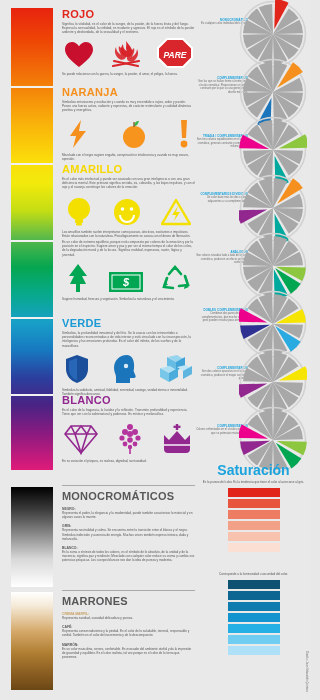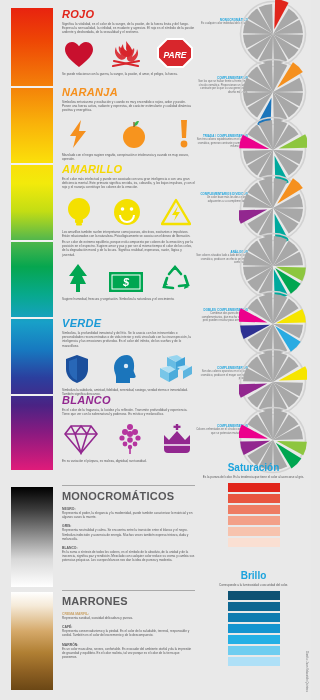--- a/index.html
+++ b/index.html
@@ -34,21 +34,20 @@
     width: 42px; height: 98px;
     background: linear-gradient(to bottom, #ffffff 0%, #f5ead8 14%, #d5a96a 40%, #b07f33 62%, #8c5f22 82%, #6b4715 100%);
   }
 
   
   .mid { position: absolute; left: 62px; top: 0; width: 133px; height: 700px; }
   .section { position: absolute; width: 133px; }
   .sec-title {
     font-size: 11px; font-weight: bold; letter-spacing: .3px; line-height: 12px;
     margin-bottom: 2px;
-    font-style: italic;
   }
   .sec-body {
     font-size: 3.1px; line-height: 4.2px; color: #58585a; letter-spacing: .05px;
   }
   .sec-foot {
     font-size: 3.1px; line-height: 4.2px; color: #58585a;
   }
   .icons-row { display: flex; align-items: flex-end; justify-content: space-between; font-style: italic; }
   .icons-row svg { display: block; }
 
@@ -61,21 +60,21 @@
 
   
   .right { position: absolute; left: 196px; top: 0; width: 115px; height: 700px; }
   .wheel-row { position: absolute; width: 115px; height: 70px; }
   .wheel { position: absolute; right: 4px; top: 0; width: 68px; height: 68px; }
   .wlabel { position: absolute; left: 0; width: 52px; text-align: right; }
   .wlabel-t { font-size: 2.9px; font-weight: bold; color: #1ba3dd; letter-spacing: .1px; }
   .wlabel-p { font-size: 2.7px; line-height: 3.5px; color: #6d6e70; }
 
   .sat-title, .bri-title {
-    text-align: center; font-size: 10px; font-weight: bold; color: #1ba3dd;
+    text-align: center; font-size: 14px; font-weight: bold; color: #1ba3dd;
   }
   .sat-sub { text-align: center; font-size: 3px; line-height: 4px; color: #58585a; margin: 2px 6px 4px; }
   .swatches { display: flex; flex-direction: column; align-items: center; gap: 2px; }
   .sw { width: 52px; height: 9px; }
   .credit {
     position: absolute; right: 2px; bottom: 8px;
     font-size: 2.8px; color: #76777a;
     writing-mode: vertical-rl;
   }
 </style>
@@ -456,21 +455,20 @@
           <div class="sw" style="background: rgb(225, 37, 27);"></div>
           <div class="sw" style="background: rgb(232, 85, 63);"></div>
           <div class="sw" style="background: rgb(238, 124, 99);"></div>
           <div class="sw" style="background: rgb(243, 160, 136);"></div>
           <div class="sw" style="background: rgb(247, 195, 174);"></div>
           <div class="sw" style="background: rgb(250, 223, 210);"></div>
         </div>
     </div>
 
     <div style="position:absolute; top:570px; width:115px">
-      <div class="bri-title">Brillo</div>
       <div class="sat-sub">Corresponde a la luminosidad u oscuridad del color.</div>
       <div class="swatches" id="bri-swatches">
           <div class="sw" style="background: rgb(14, 82, 115);"></div>
           <div class="sw" style="background: rgb(13, 102, 145);"></div>
           <div class="sw" style="background: rgb(15, 124, 176);"></div>
           <div class="sw" style="background: rgb(20, 148, 207);"></div>
           <div class="sw" style="background: rgb(36, 176, 229);"></div>
           <div class="sw" style="background: rgb(110, 205, 240);"></div>
           <div class="sw" style="background: rgb(174, 224, 247);"></div>
         </div>

